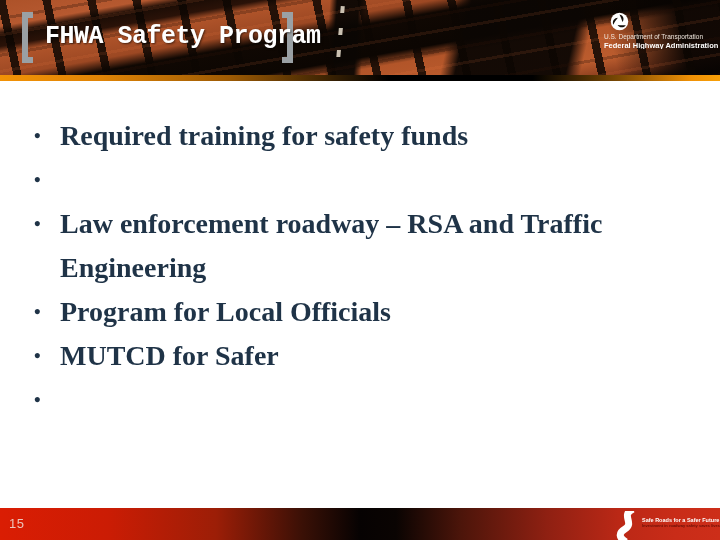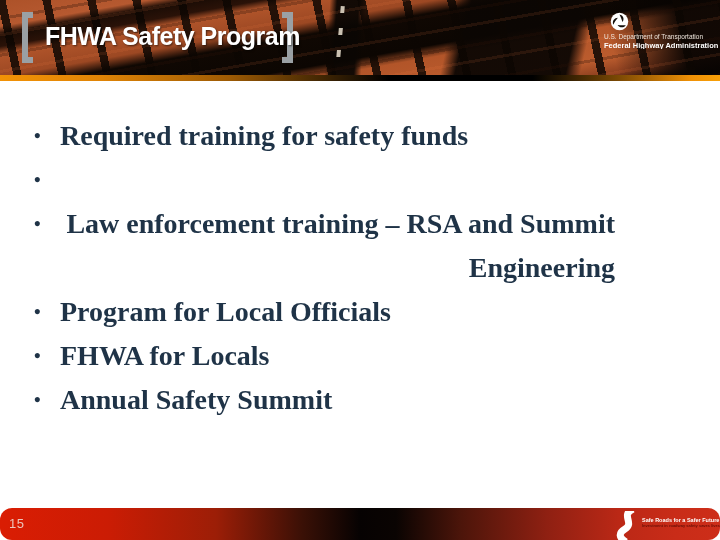--- a/index.html
+++ b/index.html
@@ -36,21 +36,21 @@
     transform:rotate(5deg);
     background:repeating-linear-gradient(180deg, #ded5c4 0 7px, rgba(0,0,0,0) 7px 22px);
     opacity:.9;
   }
   .bracket{position:absolute;top:12px;width:11px;height:51px;box-sizing:border-box;}
   .bracket.left{left:22px;border-left:6px solid #9aa0a4;border-top:6px solid #9aa0a4;border-bottom:6px solid #9aa0a4;}
   .bracket.right{left:282px;border-right:6px solid #9aa0a4;border-top:6px solid #9aa0a4;border-bottom:6px solid #9aa0a4;}
   .banner-title{
     position:absolute;left:45px;top:22px;width:240px;
     color:#ffffff;font-size:25px;font-weight:bold;letter-spacing:-0.5px;
-    text-shadow:1px 1px 2px rgba(0,0,0,0.55);white-space:nowrap;
+    text-shadow:1px 1px 2px rgba(0,0,0,0.55);white-space:nowrap;font-family:Liberation Mono, monospace;
   }
   .usdot{position:absolute;left:604px;top:12px;width:116px;}
   .usdot .mark{margin-left:6px;display:block;}
   .usdot-text{transform:scale(0.5);transform-origin:left top;width:220px;margin-top:2px;}
   .usdot-line1{color:#efe6dd;font-size:13px;line-height:15px;white-space:nowrap;}
   .usdot-line2{color:#ffffff;font-size:15px;line-height:17px;font-weight:bold;white-space:nowrap;}
 
   
   .stripe{
     position:absolute;left:0;top:75px;width:720px;height:6px;
@@ -65,30 +65,29 @@
     margin:0;color:#5e2c2a;font-family:"Liberation Serif",serif;
     font-weight:bold;font-size:39px;line-height:50px;letter-spacing:0.5px;
   }
   ul.bullets{list-style:none;margin:26px 0 0 4px;padding:0;width:600px;}
   ul.bullets li{
     display:flex;align-items:flex-start;
     color:#1f3347;font-family:"Liberation Serif",serif;
     font-weight:bold;font-size:28px;line-height:44px;
   }
   ul.bullets .dot{flex:none;width:26px;font-size:19px;line-height:44px;}
-  ul.bullets .txt{flex:0 1 auto;max-width:555px;text-align:right;}
+  ul.bullets .txt{flex:0 1 auto;max-width:555px;}
 
   
   .footer{
     position:absolute;left:0;top:508px;width:720px;height:32px;
     background:linear-gradient(90deg,
       #da1d03 0%, #cb1c04 15%, #9c1e07 30%, #3a1006 42%,
       #060202 50%, #0a0402 55%, #4c150a 64%, #8f2012 76%,
       #bb2816 86%, #c92c18 94%, #cd2e19 100%);
-    border-radius:12px;
   }
   .page-number{
     position:absolute;left:9px;top:8px;
     color:#ecc5bb;font-size:13px;letter-spacing:0.5px;
   }
   .srfsf{position:absolute;left:616px;top:3px;width:104px;height:28px;}
   .srfsf .s-road{position:absolute;left:0;top:0;}
   .srfsf-text{position:absolute;left:26px;top:6px;transform:scale(0.5);transform-origin:left top;width:160px;}
   .srfsf-title{color:#ffffff;font-size:11px;line-height:12px;font-weight:bold;white-space:nowrap;}
   .srfsf-tagline{color:#6d0f06;font-size:8px;line-height:9px;font-weight:bold;white-space:nowrap;}
@@ -127,33 +126,32 @@
     <ul class="bullets">
       <li>
         <span class="dot">•</span>
         <span class="txt">Required training for  safety funds</span>
       </li>
       <li>
         <span class="dot">•</span>
       </li>
       <li>
         <span class="dot">•</span>
-        <span class="txt">Law enforcement training – RSA and Summit Engineering</span>
+        <span class="txt">Law enforcement roadway – RSA and Traffic Engineering</span>
       </li>
       <li>
         <span class="dot">•</span>
         <span class="txt">Program for Local Officials</span>
       </li>
       <li>
         <span class="dot">•</span>
-        <span class="txt">FHWA for Locals</span>
+        <span class="txt">MUTCD for Safer</span>
       </li>
       <li>
         <span class="dot">•</span>
-        <span class="txt">Annual Safety Summit</span>
       </li>
     </ul>
   </div>
 
   <div class="footer">
     <span class="page-number">15</span>
     <div class="srfsf">
       <svg class="s-road" width="24" height="30" viewBox="0 0 24 30">
         <path d="M17 -2 C4 4 19 12 9 18 C2 22 3 27 10 31" stroke="#ffffff" stroke-width="7" fill="none"></path>
       </svg>

